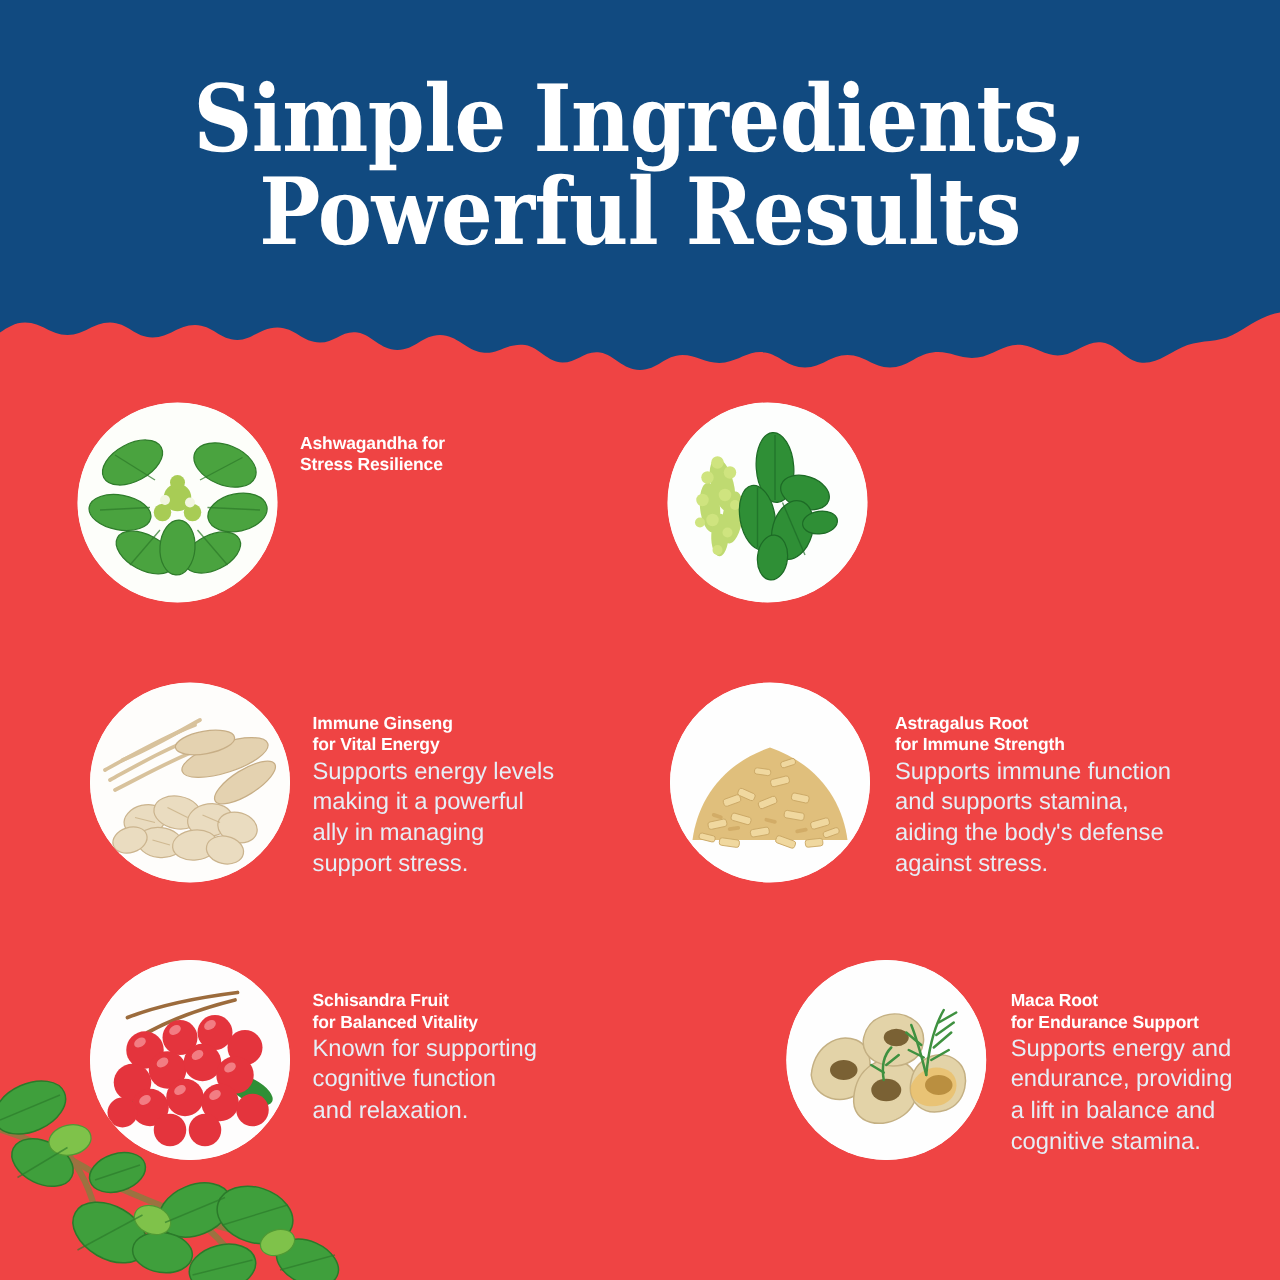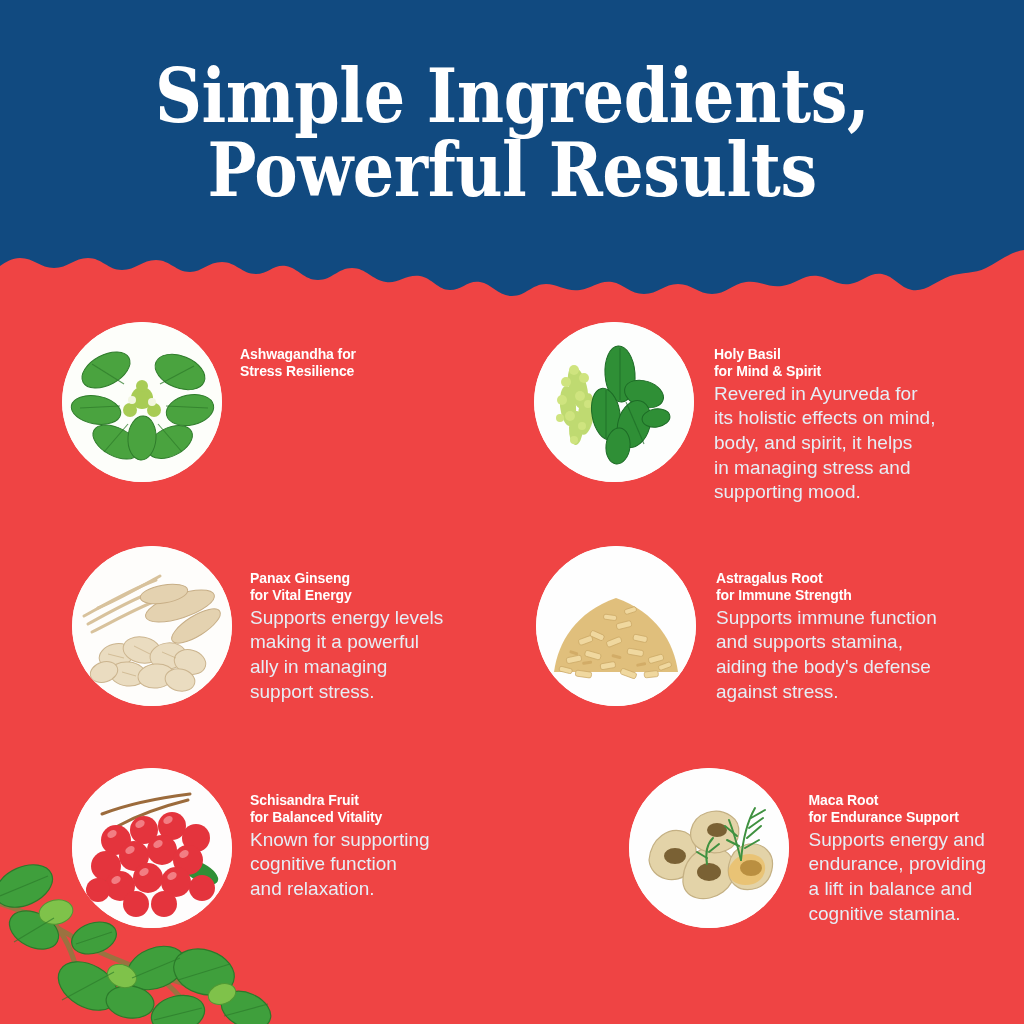--- a/index.html
+++ b/index.html
@@ -218,29 +218,20 @@
             <ellipse cx="122" cy="96" rx="14" ry="9" transform="rotate(-8 122 96)"></ellipse>
             <ellipse cx="84" cy="124" rx="12" ry="18" transform="rotate(6 84 124)"></ellipse>
           </g>
           <g stroke="#1d6b26" stroke-width="1.1" fill="none" opacity="0.7">
             <path d="M86,26 L86,78"></path>
               <path d="M72,68 L72,116"></path>
             <path d="M92,80 L110,122"></path>
           </g>
         </svg>
       </div>
-      <div class="card-text">
-        <p class="card-title">Holy Basil
-for Mind &amp; Spirit</p>
-        <p class="card-desc">Revered in Ayurveda for
-its holistic effects on mind,
-body, and spirit, it helps
-in managing stress and
-supporting mood.</p>
-      </div>
     </div>
 
     <div class="card c2">
       <div class="thumb">
         <svg viewBox="0 0 160 160">
           <circle cx="80" cy="80" r="80" fill="#fefdfb"></circle>
           <g stroke="#d8c29c" stroke-width="3" fill="none" stroke-linecap="round">
             <path d="M12,70 C34,58 58,44 84,34"></path>
             <path d="M16,78 C38,66 62,52 90,42"></path>
             <path d="M20,86 C44,74 68,60 96,50"></path>
@@ -263,21 +254,21 @@
           </g>
           <g fill="none" stroke="#c4aa7e" stroke-width="0.9" opacity="0.7">
             <path d="M36,108 L52,112"></path>
               <path d="M62,100 L78,108"></path>
             <path d="M90,106 L104,112"></path>
               <path d="M50,126 L64,130"></path>
           </g>
         </svg>
       </div>
       <div class="card-text">
-        <p class="card-title">Panax Ginseng
+        <p class="card-title">Immune Ginseng
 for Vital Energy</p>
         <p class="card-desc">Supports energy levels
 making it a powerful
 ally in managing
 support stress.</p>
       </div>
     </div>
 
     <div class="card c4">
       <div class="thumb">

